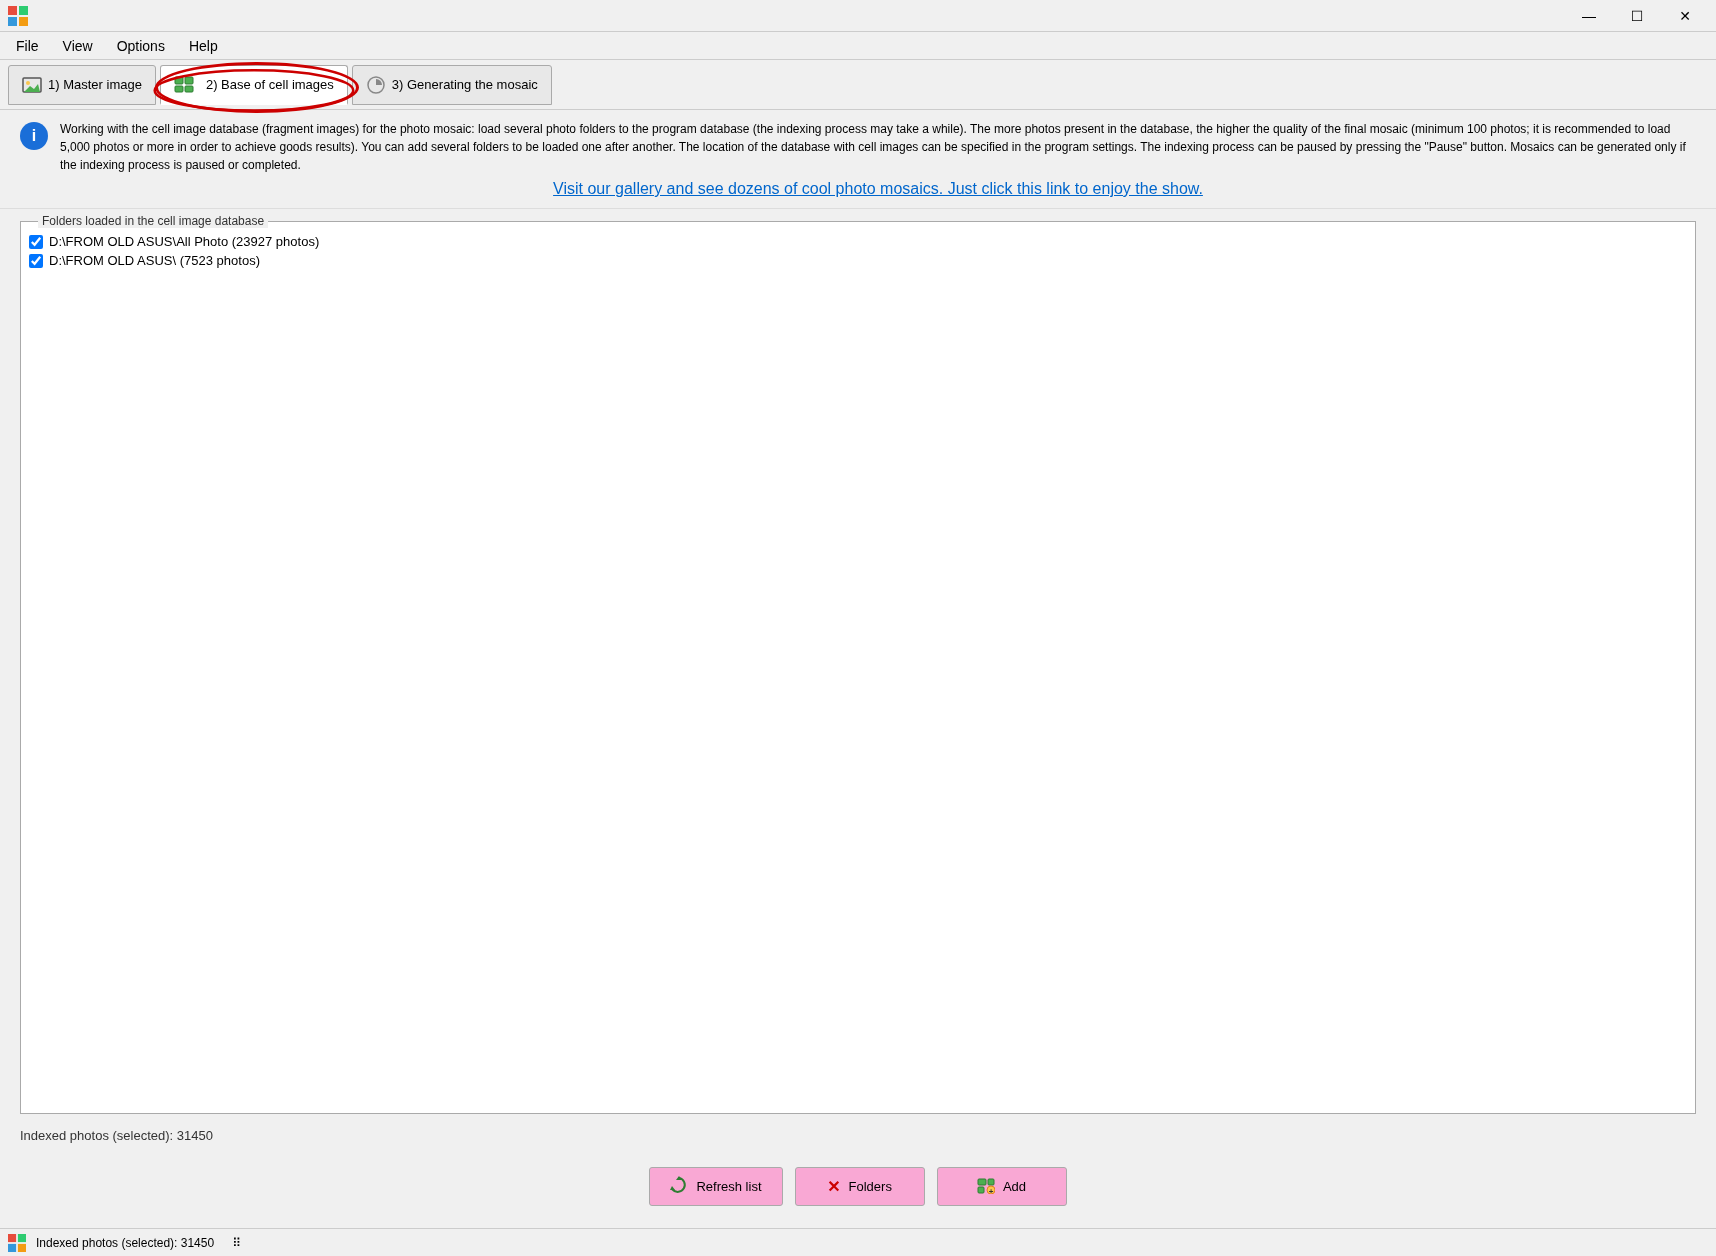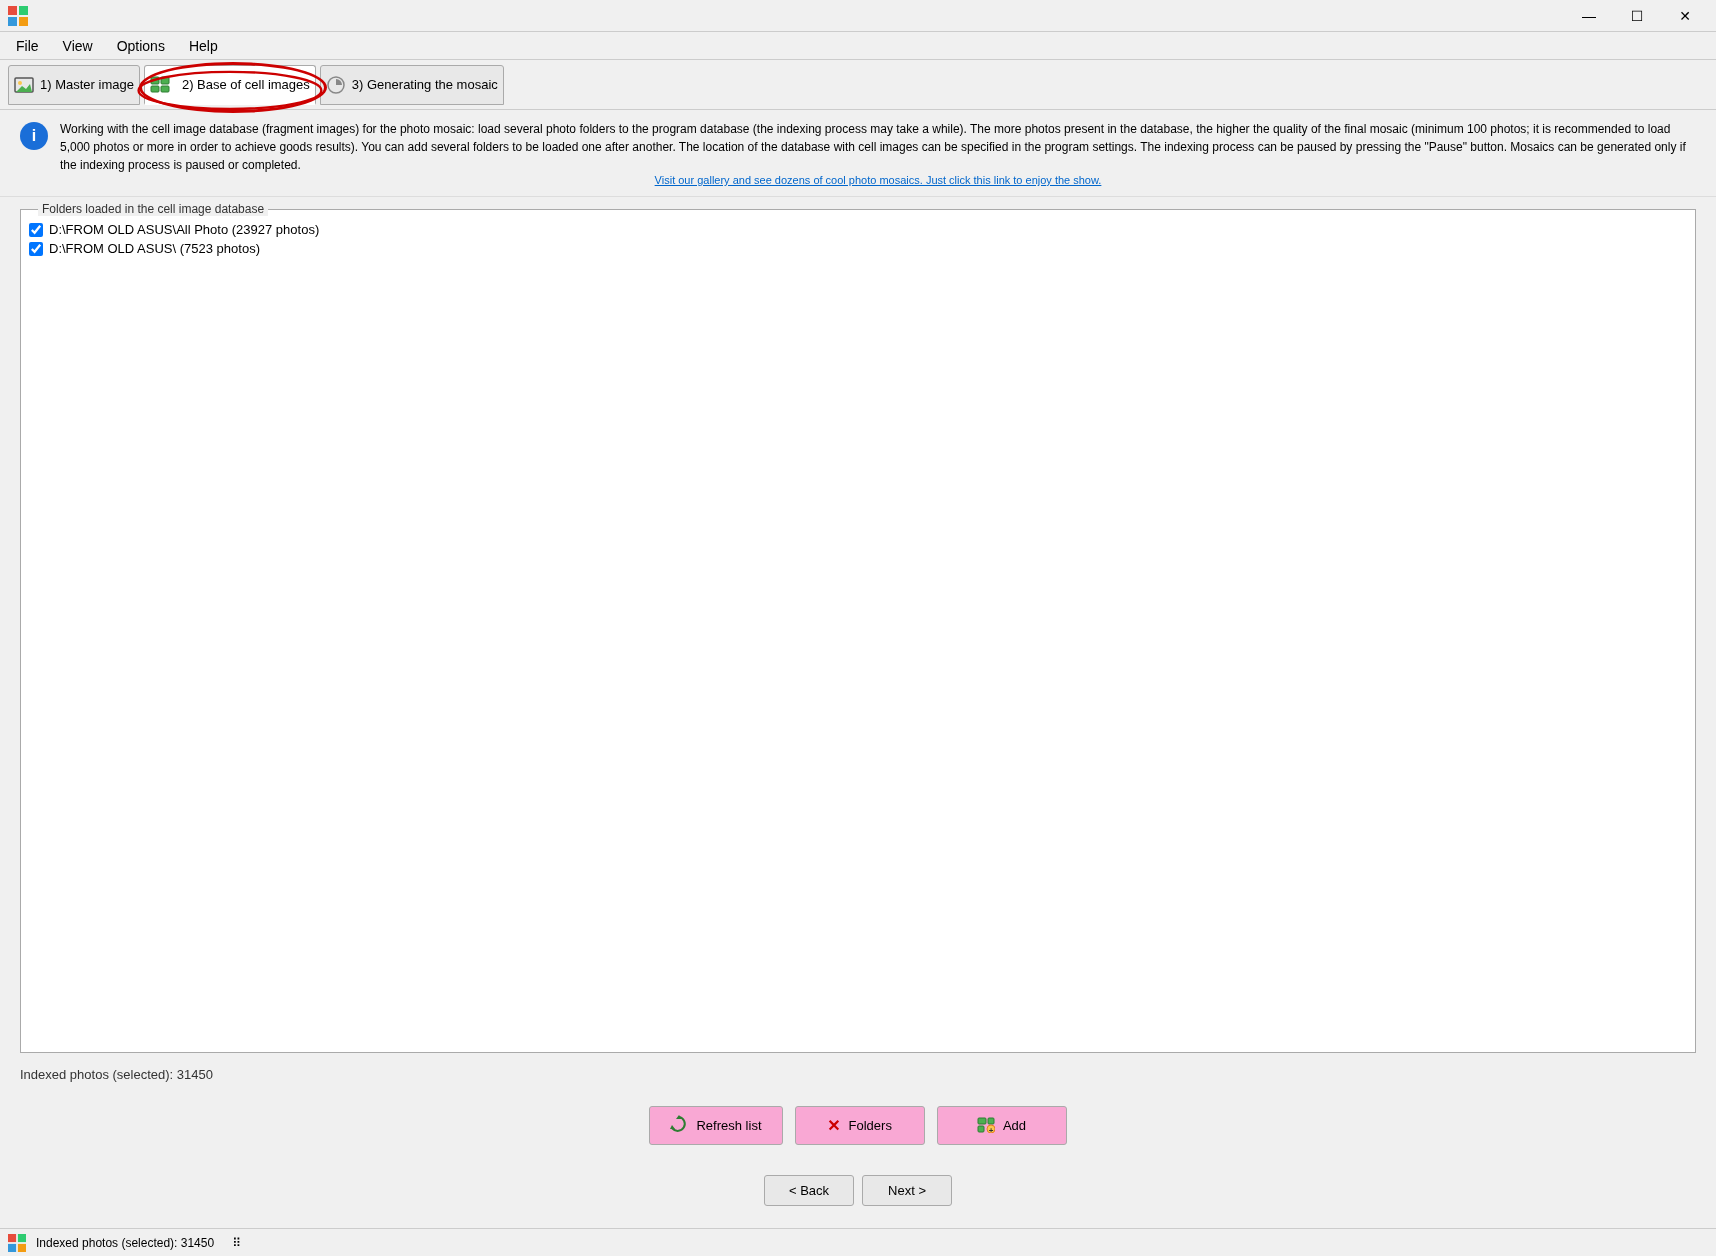--- a/index.html
+++ b/index.html
@@ -72,21 +72,21 @@
       align-items: center;
       padding: 4px 8px;
       gap: 4px;
       border-bottom: 1px solid #ccc;
     }
 
     .tab-btn {
       display: flex;
       align-items: center;
       gap: 6px;
-      padding: 6px 5px;
+      padding: 6px 13px;
       background: #e8e8e8;
       border: 1px solid #aaa;
       border-radius: 3px 3px 0 0;
       cursor: pointer;
       font-size: 13px;
       height: 40px;
     }
     .tab-btn.active {
       background: #ffffff;
       border-bottom: 2px solid white;
@@ -136,24 +136,25 @@
     .info-text {
       font-size: 12px;
       line-height: 1.5;
       color: #000000;
       flex: 1;
     }
     .gallery-link {
       color: #0066cc;
       text-decoration: underline;
       cursor: pointer;
-      font-size: 11px;
+      font-size: 16px;
       font-weight: 500;
       display: block;
       text-align: center;
+      margin-top: 6px;
     }
 
     
     .main-content {
       flex: 1;
       padding: 12px 20px;
       background: #f0f0f0;
       display: flex;
       flex-direction: column;
       gap: 10px;
@@ -384,24 +385,20 @@
           <rect x="11" y="3" width="6" height="6" rx="1" fill="#4caf50" stroke="#2e7d32" stroke-width="1"></rect>
           <rect x="1" y="11" width="6" height="6" rx="1" fill="#4caf50" stroke="#2e7d32" stroke-width="1"></rect>
           <circle cx="14" cy="14" r="4" fill="#f9c74f" stroke="#e67e22" stroke-width="1"></circle>
           <text x="14" y="18" text-anchor="middle" font-size="8" font-weight="bold" fill="#333">+</text>
         </svg>
       </span>
       <span>Add</span>
     </button>
   </div>
 
-  <div class="nav-buttons">
-    <button class="nav-btn">&lt; Back</button>
-    <button class="nav-btn">Next &gt;</button>
-  </div>
 
 </div>
 
 <div class="status-bar">
   <svg width="18" height="18" viewBox="0 0 20 20">
     <rect x="0" y="0" width="9" height="9" fill="#e74c3c"></rect>
     <rect x="11" y="0" width="9" height="9" fill="#2ecc71"></rect>
     <rect x="0" y="11" width="9" height="9" fill="#3498db"></rect>
     <rect x="11" y="11" width="9" height="9" fill="#f39c12"></rect>
   </svg>

